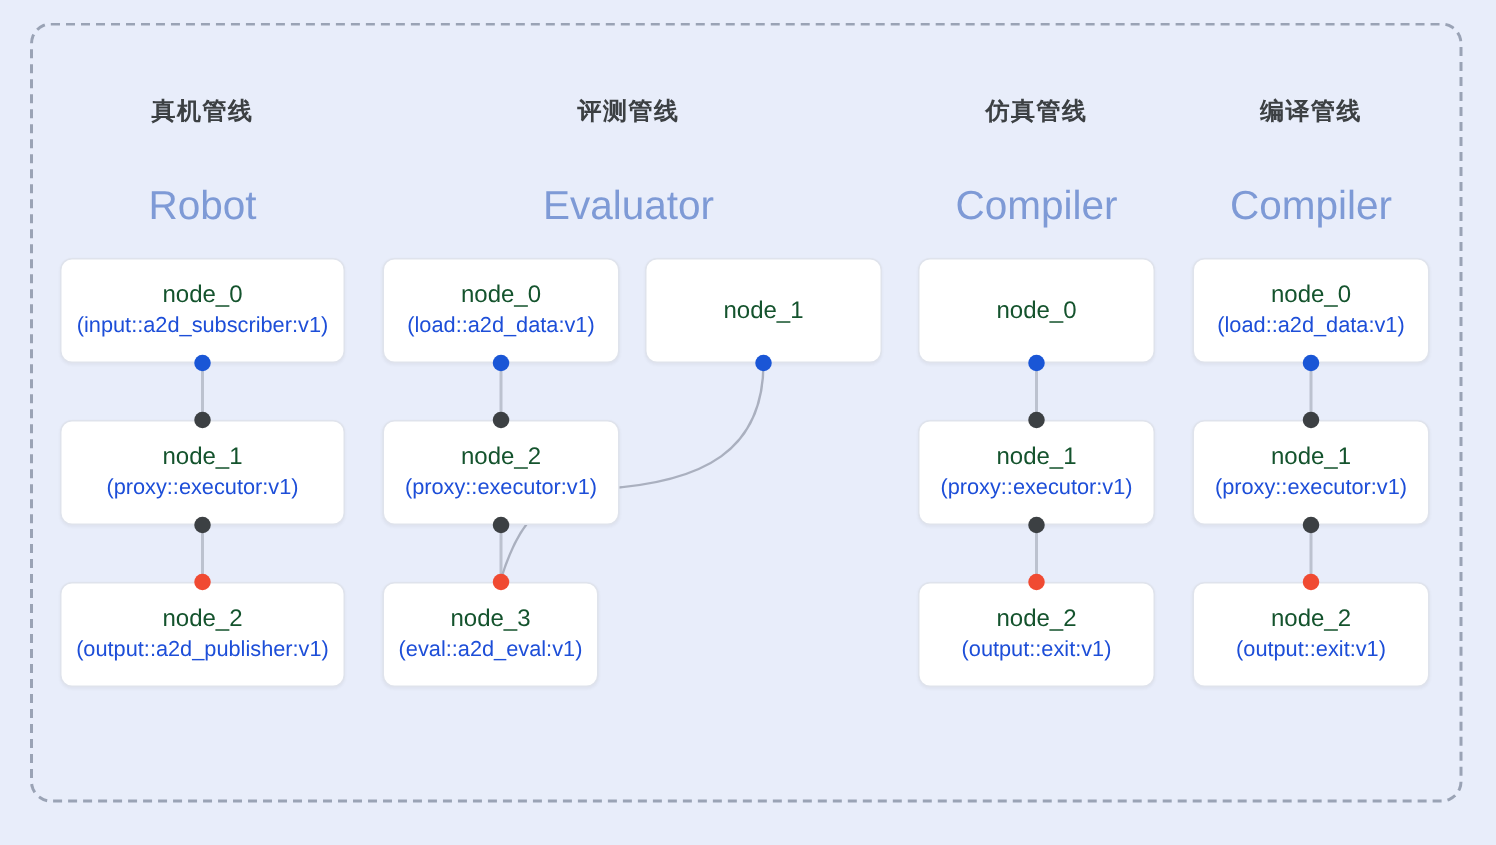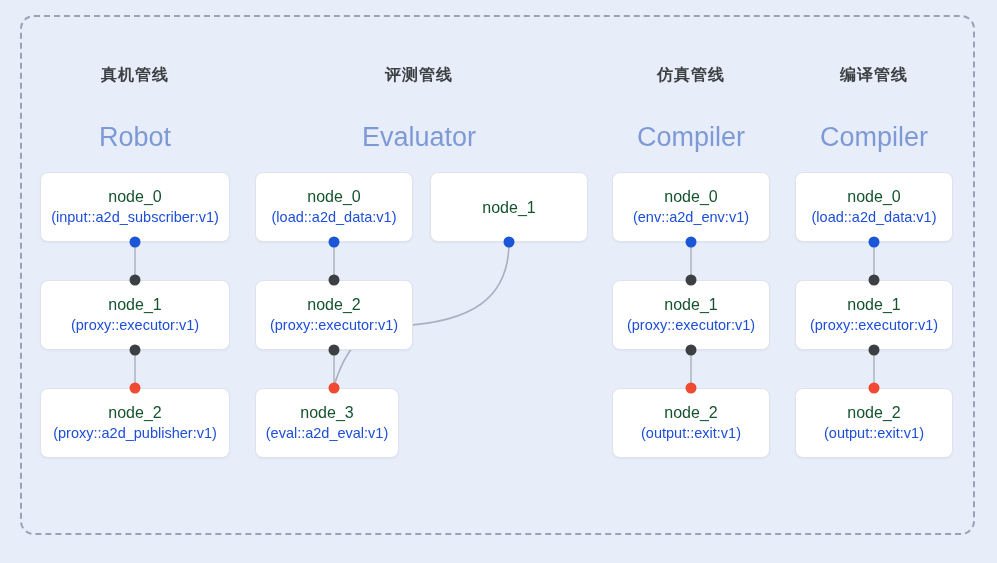--- a/index.html
+++ b/index.html
@@ -135,21 +135,21 @@
   <div class="node-box" style="left:40px; top:280px; width:190px; height:70px;">
     <div class="node-name">node_1</div>
     <div class="node-type">(proxy::executor:v1)</div>
   </div>
   <div class="connector-line" style="left:134px; top:350px; height:38px;"></div>
   <div class="dot dot-dark" style="left:135px; top:350px;"></div>
   <div class="dot dot-red" style="left:135px; top:388px;"></div>
 
   <div class="node-box" style="left:40px; top:388px; width:190px; height:70px;">
     <div class="node-name">node_2</div>
-    <div class="node-type">(proxy::a2d_publisher:v1)</div>
+    <div class="node-type">(output::a2d_publisher:v1)</div>
   </div>
 
   <div class="column" style="left:340px; width:158px;">
     <div class="col-title">评测管线</div>
     <div class="col-subtitle">Evaluator</div>
   </div>
 
   <div class="node-box" style="left:255px; top:172px; width:158px; height:70px;">
     <div class="node-name">node_0</div>
     <div class="node-type">(load::a2d_data:v1)</div>
@@ -176,21 +176,20 @@
   </div>
   <div class="dot dot-blue" style="left:509px; top:242px;"></div>
 
   <div class="column" style="left:612px; width:158px;">
     <div class="col-title">仿真管线</div>
     <div class="col-subtitle">Compiler</div>
   </div>
 
   <div class="node-box" style="left:612px; top:172px; width:158px; height:70px;">
     <div class="node-name">node_0</div>
-    <div class="node-type">(env::a2d_env:v1)</div>
   </div>
   <div class="connector-line" style="left:690px; top:242px; height:38px;"></div>
   <div class="dot dot-blue" style="left:691px; top:242px;"></div>
   <div class="dot dot-dark" style="left:691px; top:280px;"></div>
 
   <div class="node-box" style="left:612px; top:280px; width:158px; height:70px;">
     <div class="node-name">node_1</div>
     <div class="node-type">(proxy::executor:v1)</div>
   </div>
   <div class="connector-line" style="left:690px; top:350px; height:38px;"></div>

